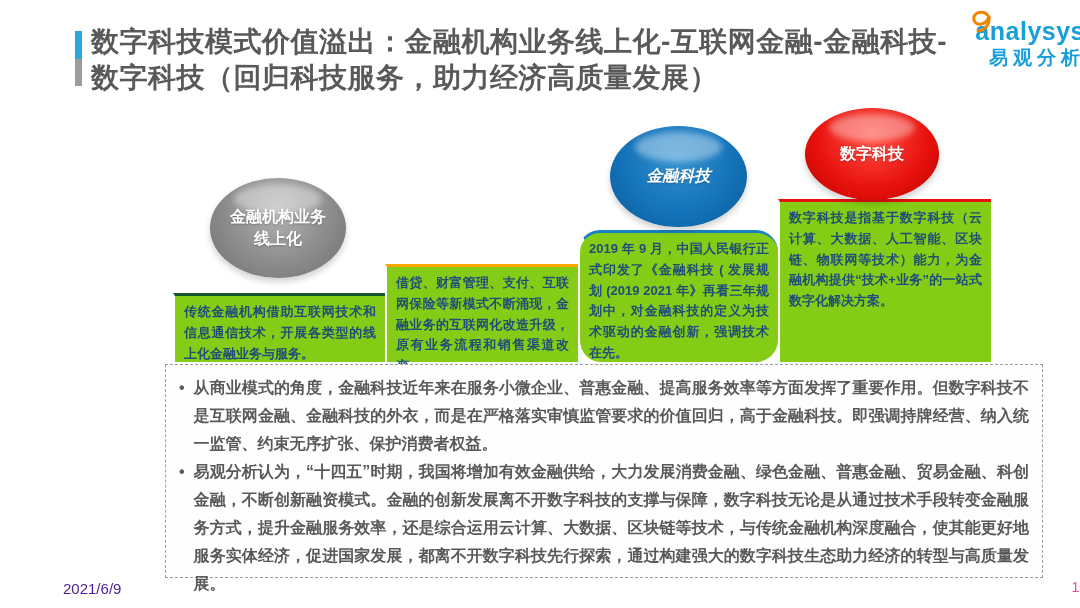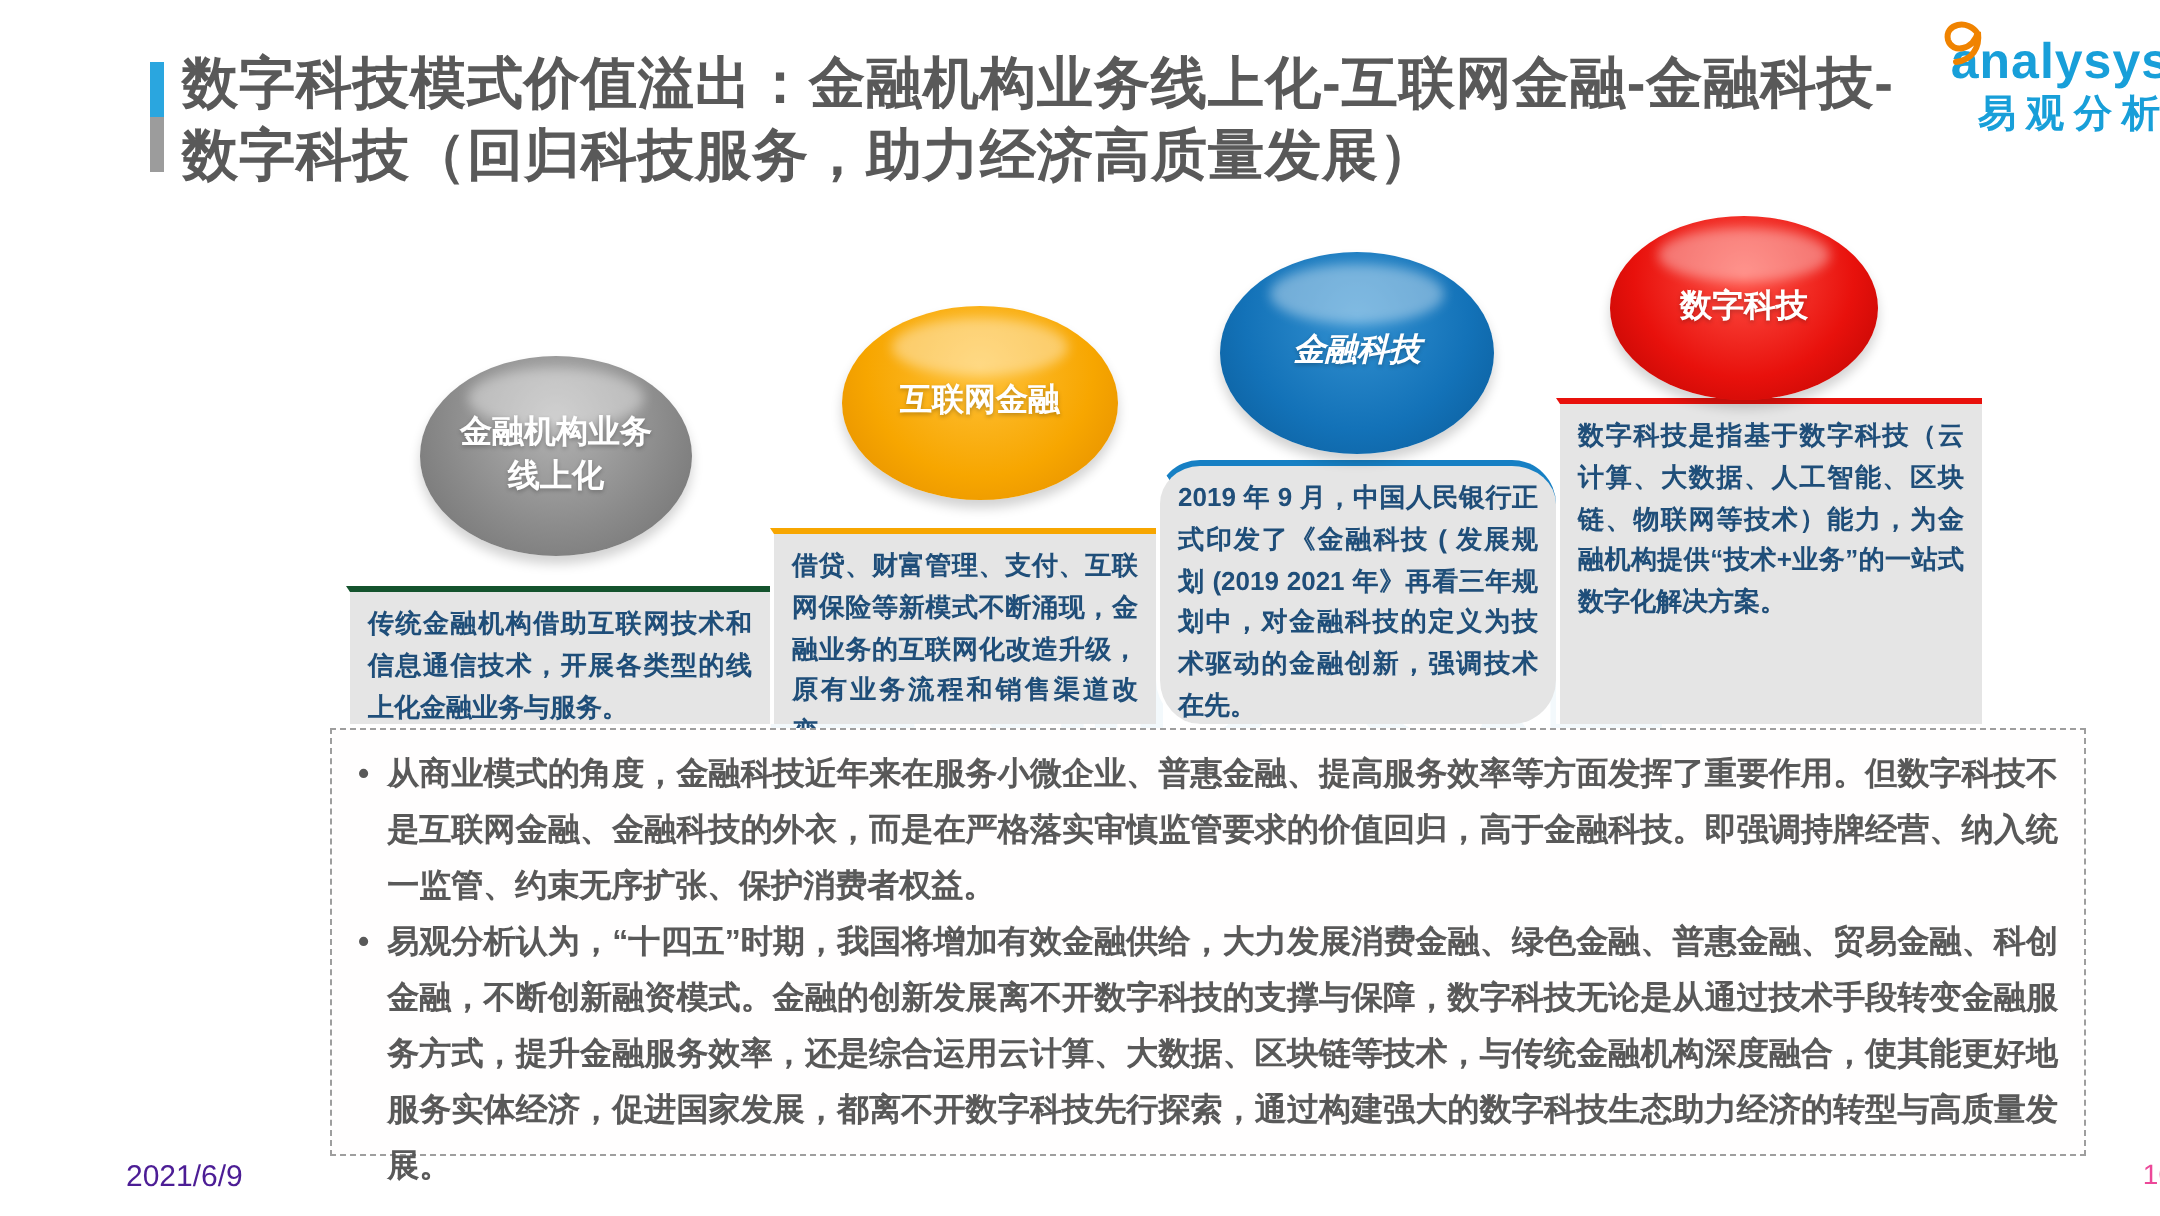--- a/index.html
+++ b/index.html
@@ -17,21 +17,21 @@
   .logo .brand{position:relative;display:inline-block;font-size:25px;font-weight:bold;
     color:#189fd9;letter-spacing:0.5px;}
   .logo .swirl{position:absolute;left:-6px;top:-8px;}
   .logo .brand-cn{font-size:19px;font-weight:bold;color:#189fd9;letter-spacing:5px;margin-top:2px;}
 
   
   .watermark{position:absolute;left:330px;top:300px;font-size:110px;font-weight:bold;
     color:rgba(24,134,196,0.05);letter-spacing:10px;pointer-events:none;}
 
   
-  .step{position:absolute;background:#e5e5e5;box-sizing:border-box;border-left:2px solid #ffffff;}
+  .step{position:absolute;background:#84cc16;box-sizing:border-box;border-left:2px solid #ffffff;}
   .step-1{left:140px;top:293px;width:212px;height:69px;border-top:3px solid #14532d;}
   .step-2{left:352px;top:264px;width:193px;height:98px;border-top:3px solid #f7a600;}
   .step-3{left:545px;top:230px;width:200px;height:132px;border-top:3px solid #1780c4;border-radius:22px;}
   .step-4{left:745px;top:199px;width:213px;height:163px;border-top:3px solid #e8110c;}
   .step .txt{padding:6px 9px 0 9px;font-size:13px;line-height:1.6;color:#1f4e79;
     font-weight:600;text-align:justify;}
 
   
   .ellipse{position:absolute;border-radius:50%;display:flex;align-items:center;justify-content:center;
     text-align:center;color:#fff;font-weight:bold;font-size:16px;line-height:1.4;
@@ -93,23 +93,20 @@
   <div class="step step-3">
     <div class="txt">2019 年 9 月，中国人民银行正式印发了《金融科技 ( 发展规划 (2019 2021 年》再看三年规划中，对金融科技的定义为技术驱动的金融创新，强调技术在先。</div>
   </div>
   <div class="step step-4">
     <div class="txt">数字科技是指基于数字科技（云计算、大数据、人工智能、区块链、物联网等技术）能力，为金融机构提供“技术+业务”的一站式数字化解决方案。</div>
   </div>
 
   <div class="ellipse e-gray">
     <span class="e-label">金融机构业务线上化</span>
   </div>
-  <div class="ellipse e-orange">
-    <span class="e-label">互联网金融</span>
-  </div>
   <div class="ellipse e-blue">
     <span class="e-label">金融科技</span>
   </div>
   <div class="ellipse e-red">
     <span class="e-label">数字科技</span>
   </div>
 
   <div class="analysis-box">
     <div class="bullet">
       <span class="dot">•</span>

